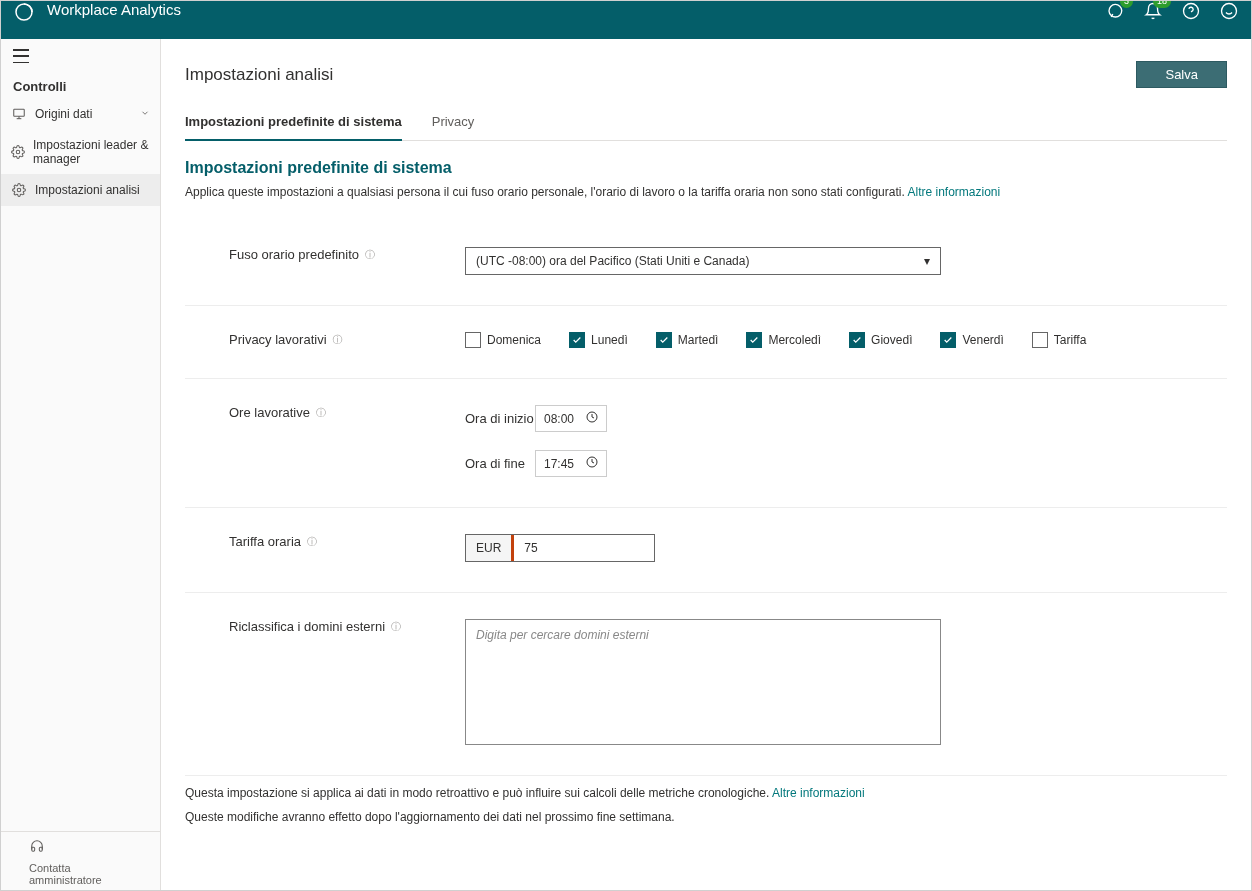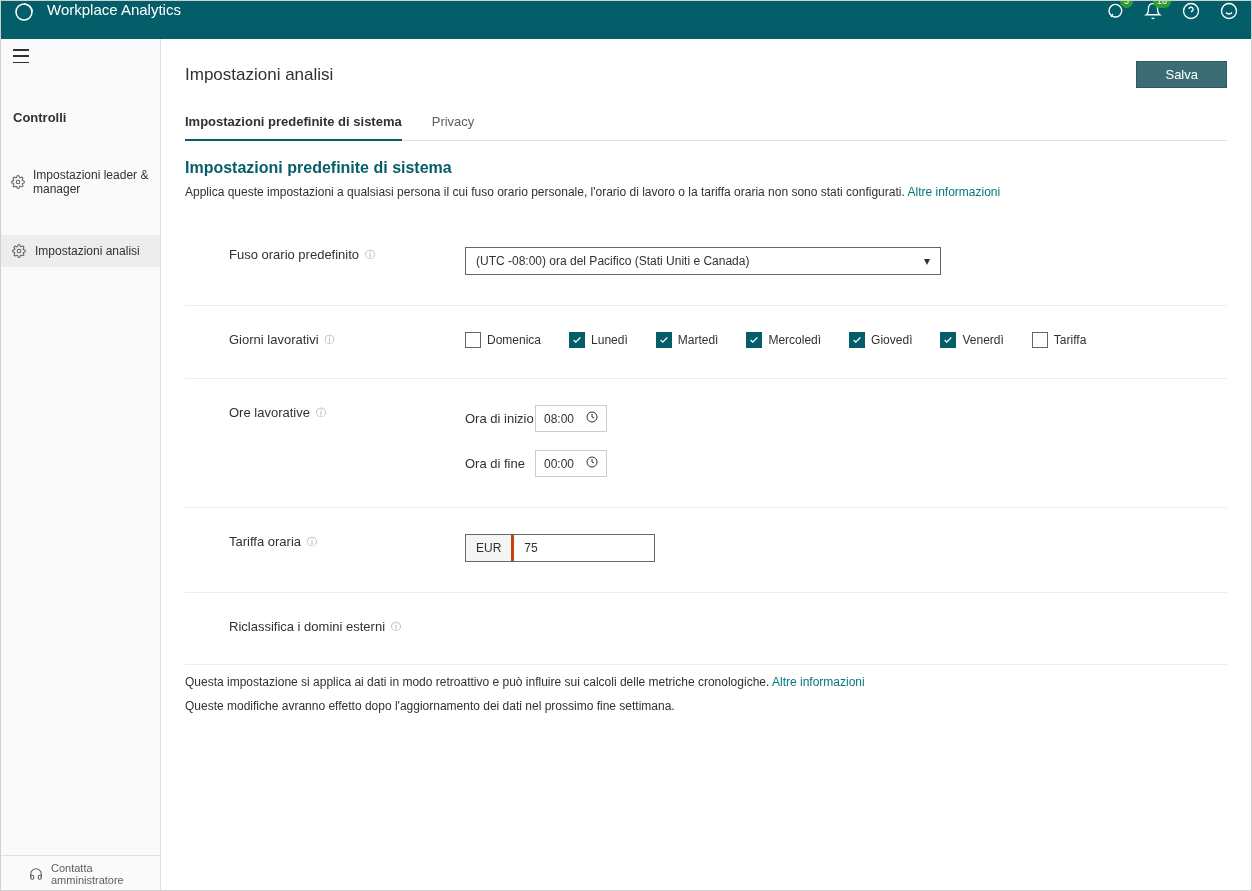--- a/index.html
+++ b/index.html
@@ -8,30 +8,30 @@
 
 .header { background: #045e69; color: #fff; height: 38px; display: flex; align-items: flex-start; padding: 0 12px; }
 .header-logo { width: 22px; height: 22px; display: flex; align-items: center; justify-content: center; margin-right: 12px; }
 .header-title { font-size: 15px; font-weight: 400; flex: 1; }
 .header-actions { display: flex; align-items: center; gap: 18px; }
 .header-icon { position: relative; width: 20px; height: 20px; display: flex; align-items: center; justify-content: center; cursor: pointer; }
 .badge { position: absolute; top: -6px; right: -8px; background: #2d9d2d; color: #fff; font-size: 9px; border-radius: 8px; padding: 1px 4px; min-width: 12px; text-align: center; line-height: 11px; }
 
 
 .layout { display: flex; height: calc(891px - 38px); }
-.sidebar { width: 160px; border-right: 1px solid #e1dfdd; background: #fafafa; display: flex; flex-direction: column; gap: 31px; }
+.sidebar { width: 160px; border-right: 1px solid #e1dfdd; background: #fafafa; display: flex; flex-direction: column; }
 .sidebar-top { padding: 10px 12px; }
 .hamburger { width: 16px; height: 14px; display: flex; flex-direction: column; justify-content: space-between; cursor: pointer; }
 .hamburger span { height: 1.5px; background: #323130; }
 .sidebar-section { font-size: 13px; font-weight: 600; padding: 6px 12px 4px; }
 .sidebar-item { display: flex; align-items: center; padding: 8px 10px; font-size: 12px; color: #323130; cursor: pointer; gap: 8px; }
 .sidebar-item.active { background: #ededed; }
 .sidebar-item .chev { margin-left: auto; }
 .sidebar-icon { width: 16px; height: 16px; display: flex; align-items: center; justify-content: center; color: #605e5c; }
-.sidebar-footer { margin-top: auto; border-top: 1px solid #e1dfdd; padding: 6px 28px; display: flex; align-items: center; gap: 8px; font-size: 11px; color: #605e5c; cursor: pointer; }
+.sidebar-footer { margin-top: auto; border-top: 1px solid #e1dfdd; padding: 6px 28px; display: flex; align-items: flex-start; gap: 8px; font-size: 11px; color: #605e5c; cursor: pointer; flex-direction: column; }
 
 
 .main { flex: 1; padding: 22px 24px 20px; overflow-y: auto; }
 .page-header { display: flex; justify-content: space-between; align-items: center; margin-bottom: 20px; }
 .page-title { font-size: 17px; font-weight: 400; }
 .save-btn { background: #3c6d74; color: #fff; border: 1px solid #2d5a61; padding: 5px 28px; font-size: 13px; cursor: pointer; }
 .tabs { display: flex; gap: 30px; border-bottom: 1px solid #e1dfdd; margin-bottom: 18px; }
 .tab { padding: 6px 0 10px; font-size: 13px; cursor: pointer; color: #605e5c; }
 .tab.active { color: #323130; font-weight: 600; border-bottom: 2px solid #045e69; margin-bottom: -1px; }
 .section-title { font-size: 16px; font-weight: 600; color: #045e69; margin-bottom: 8px; }
@@ -111,20 +111,35 @@
   <div class="sidebar">
     <div class="sidebar-top">
       <div class="hamburger">
           <span></span>
           <span></span>
           <span></span>
         </div>
     </div>
     <div class="sidebar-section">Controlli</div>
 
+    <div class="sidebar-item">
+      <span class="sidebar-icon">
+        <svg width="14" height="14" viewBox="0 0 24 24" fill="none" stroke="currentColor" stroke-width="1.8">
+            <rect x="3" y="4" width="18" height="12" rx="1"></rect>
+            <line x1="8" y1="20" x2="16" y2="20"></line>
+            <line x1="12" y1="16" x2="12" y2="20"></line>
+          </svg>
+      </span>
+      <span>Origini dati</span>
+      <span class="chev">
+        <svg width="10" height="10" viewBox="0 0 24 24" fill="none" stroke="#605e5c" stroke-width="2">
+            <polyline points="6 9 12 15 18 9"></polyline>
+          </svg>
+      </span>
+    </div>
 
     <div class="sidebar-item">
       <span class="sidebar-icon">
         <svg width="14" height="14" viewBox="0 0 24 24" fill="none" stroke="currentColor" stroke-width="1.8">
             <circle cx="12" cy="12" r="3"></circle>
             <path d="M19.4 15a1.65 1.65 0 0 0 .33 1.82l.06.06a2 2 0 1 1-2.83 2.83l-.06-.06a1.65 1.65 0 0 0-1.82-.33 1.65 1.65 0 0 0-1 1.51V21a2 2 0 0 1-4 0v-.09A1.65 1.65 0 0 0 9 19.4a1.65 1.65 0 0 0-1.82.33l-.06.06a2 2 0 1 1-2.83-2.83l.06-.06a1.65 1.65 0 0 0 .33-1.82 1.65 1.65 0 0 0-1.51-1H3a2 2 0 0 1 0-4h.09A1.65 1.65 0 0 0 4.6 9a1.65 1.65 0 0 0-.33-1.82l-.06-.06a2 2 0 1 1 2.83-2.83l.06.06a1.65 1.65 0 0 0 1.82.33H9a1.65 1.65 0 0 0 1-1.51V3a2 2 0 0 1 4 0v.09a1.65 1.65 0 0 0 1 1.51 1.65 1.65 0 0 0 1.82-.33l.06-.06a2 2 0 1 1 2.83 2.83l-.06.06a1.65 1.65 0 0 0-.33 1.82V9a1.65 1.65 0 0 0 1.51 1H21a2 2 0 0 1 0 4h-.09a1.65 1.65 0 0 0-1.51 1z"></path>
           </svg>
       </span>
       <span>Impostazioni leader &amp; manager</span>
     </div>
@@ -175,21 +190,21 @@
       <div class="form-control">
         <div class="select">
           <span>(UTC -08:00) ora del Pacifico (Stati Uniti e Canada)</span>
           <span>▾</span>
         </div>
       </div>
     </div>
 
     <div class="form-row">
       <div class="form-label">
-        <span>Giorni lavorativi</span>
+        <span>Privacy lavorativi</span>
         <span class="info">ⓘ</span>
       </div>
       <div class="form-control">
         <div class="days" id="days-container">
             <div class="day">
               <div class="chk"></div>
               <span>Domenica</span>
             </div>
             <div class="day">
               <div class="chk checked">
@@ -251,21 +266,21 @@
             <span>08:00</span>
             <span><svg width="12" height="12" viewBox="0 0 24 24" fill="none" stroke="#323130" stroke-width="2">
                   <circle cx="12" cy="12" r="10"></circle>
                   <polyline points="12 6 12 12 16 14"></polyline>
                 </svg></span>
           </div>
         </div>
         <div class="time-row">
           <span class="time-label">Ora di fine</span>
           <div class="time-input">
-            <span>00:00</span>
+            <span>17:45</span>
             <span><svg width="12" height="12" viewBox="0 0 24 24" fill="none" stroke="#323130" stroke-width="2">
                   <circle cx="12" cy="12" r="10"></circle>
                   <polyline points="12 6 12 12 16 14"></polyline>
                 </svg></span>
           </div>
         </div>
       </div>
     </div>
 
     <div class="form-row">
@@ -278,20 +293,23 @@
           <div class="rate-currency">EUR</div>
           <div class="rate-value">75</div>
         </div>
       </div>
     </div>
 
     <div class="form-row">
       <div class="form-label">
         <span>Riclassifica i domini esterni</span>
         <span class="info">ⓘ</span>
+      </div>
+      <div class="form-control">
+        <div class="textarea">Digita per cercare domini esterni</div>
       </div>
     </div>
 
     <div class="notes">
       <p>
         <span>Questa impostazione si applica ai dati in modo retroattivo e può influire sui calcoli delle metriche cronologiche.</span>
         <a href="#">Altre informazioni</a>
       </p>
       <p>Queste modifiche avranno effetto dopo l'aggiornamento dei dati nel prossimo fine settimana.</p>
     </div>

